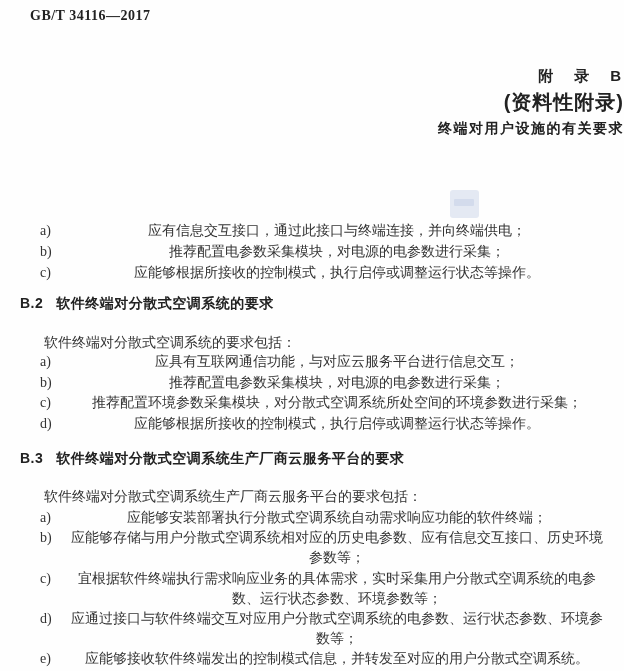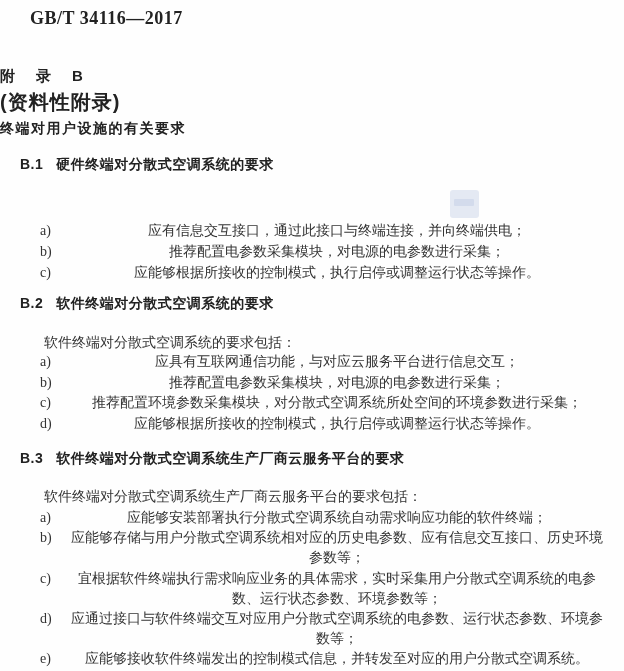--- a/index.html
+++ b/index.html
@@ -7,24 +7,24 @@
     position:relative;
     width:624px; height:671px;
     background:#fefefdff;
     background:#fefefe;
     font-family:"Liberation Serif","DejaVu Serif",serif;
     color:#333;
     overflow:hidden;
   }
   .std-no {
     position:absolute; top:8px; left:30px;
-    font-size:18px; font-weight:bold; letter-spacing:.5px; color:#222;
+    font-size:14px; font-weight:bold; letter-spacing:.5px; color:#222;
   }
   .centered {
-    position:absolute; left:0; width:100%; text-align:left;
+    position:absolute; left:0; width:100%; text-align:right;
     font-family:"Liberation Sans","DejaVu Sans",sans-serif;
     font-weight:bold; color:#222;
   }
   .app-title    { top:67px;  font-size:15px; letter-spacing:3px; }
   .app-subtitle { top:89px;  font-size:20px; letter-spacing:1px; }
   .app-heading  { top:108px; font-size:14px; letter-spacing:1.5px;margin-top:12px; }
   .sec-h {
     position:absolute; left:20px;
     font-family:"Liberation Sans","DejaVu Sans",sans-serif;
     font-weight:bold; font-size:14px; color:#222; letter-spacing:.5px;
@@ -60,23 +60,20 @@
   <div class="std-no">GB/T 34116—2017</div>
 
   <div class="centered app-title">附　录　B</div>
   <div class="centered app-subtitle">(资料性附录)</div>
   <div class="centered app-heading">终端对用户设施的有关要求</div>
 
   <div class="watermark">
     <div class="wm-inner"></div>
   </div>
 
-  <div class="sec-h sec1-h">
-    <span class="num">B.1</span><span>硬件终端对分散式空调系统的要求</span>
-  </div>
   <div class="items sec1-items">
     <div class="item">
       <span class="marker">a)</span>
       <span class="text">应有信息交互接口，通过此接口与终端连接，并向终端供电；</span>
     </div>
     <div class="item">
       <span class="marker">b)</span>
       <span class="text">推荐配置电参数采集模块，对电源的电参数进行采集；</span>
     </div>
     <div class="item">

